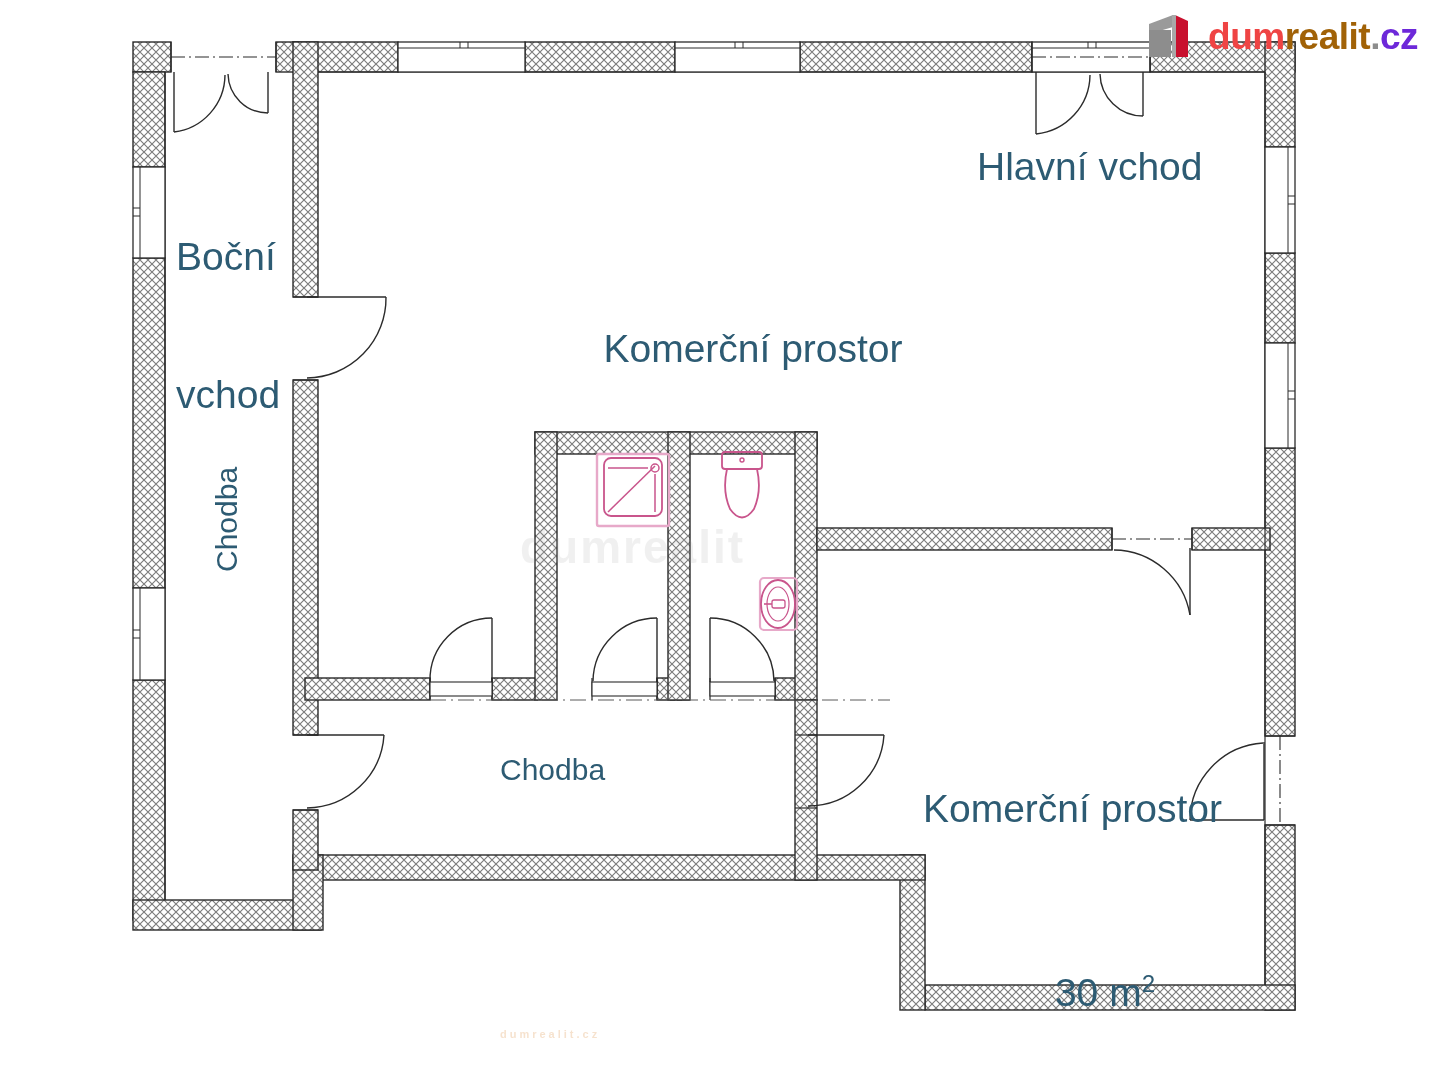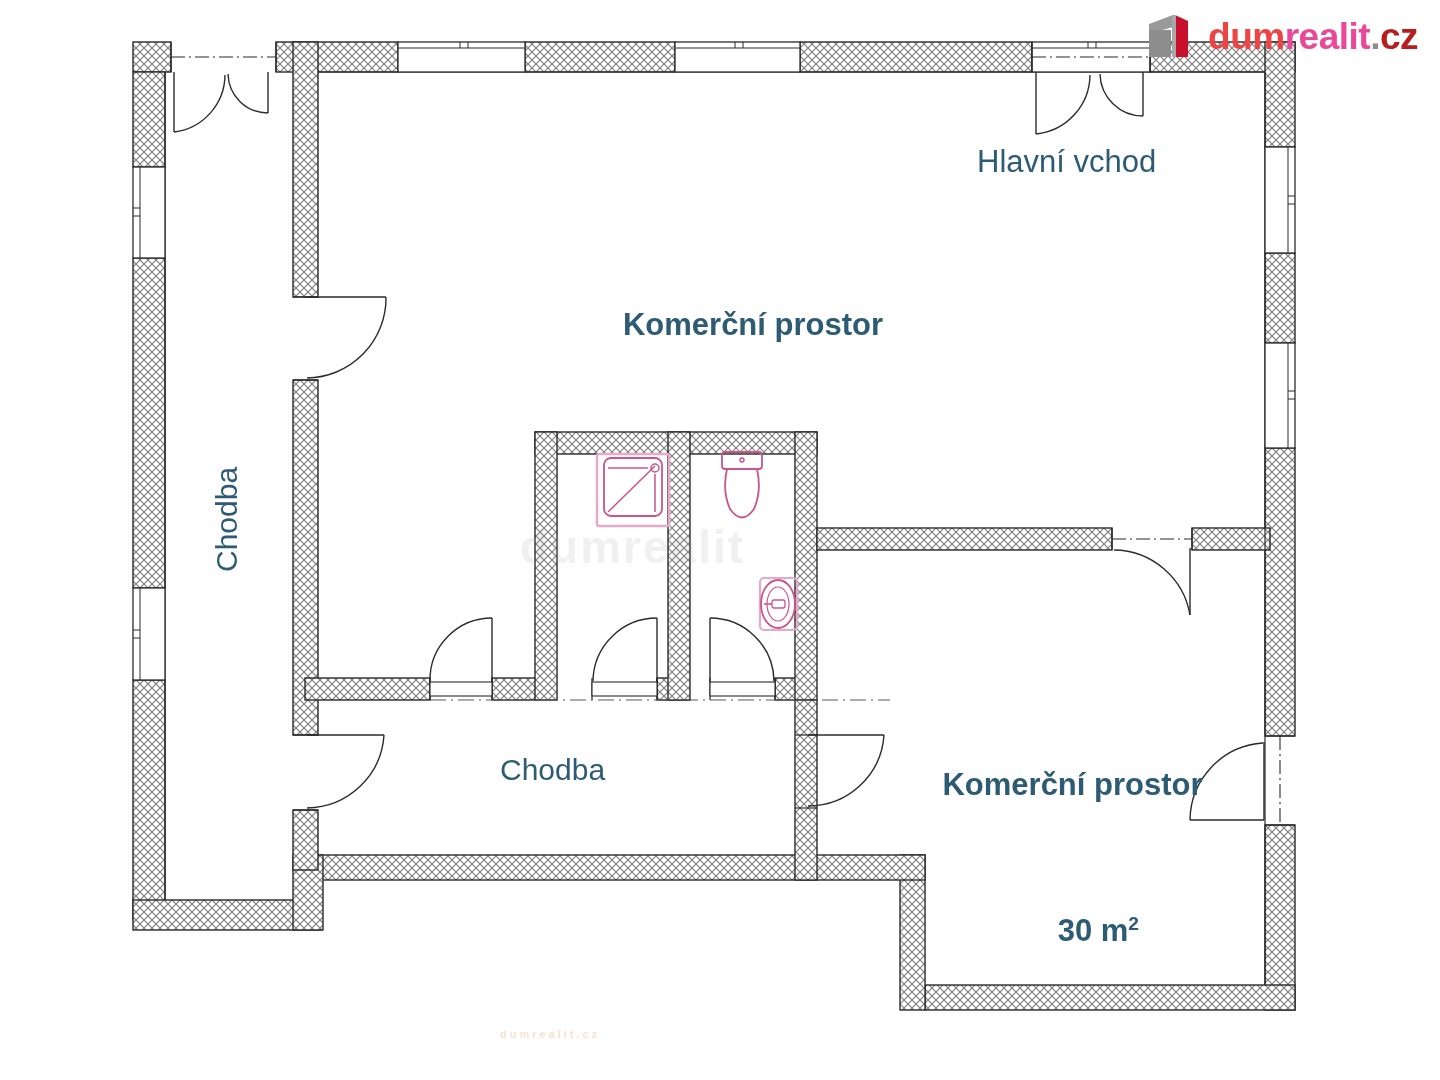--- a/index.html
+++ b/index.html
@@ -16,33 +16,33 @@
     position:absolute;right:22px;top:10px;
     display:flex;align-items:center;gap:10px;
     user-select:none;
   }
   .brand-mark{width:52px;height:52px;position:relative;flex:0 0 auto;}
   .brand-text{
     font-size:37px;font-weight:bold;letter-spacing:-0.5px;line-height:1;
     white-space:nowrap;font-family:"Liberation Sans","DejaVu Sans",sans-serif;
   }
   .bt-dum{color:#ef4444;}
-  .bt-realit{color:#ec4899;}
+  .bt-realit{color:#a16207;}
   .bt-dot{color:#8d8d8d;}
-  .bt-cz{color:#b91c1c;}
+  .bt-cz{color:#6d28d9;}
 
   
   .lbl{
     position:absolute;color:#2d5b73;
     font-family:"Liberation Sans","DejaVu Sans",sans-serif;
     white-space:pre;line-height:1.18;user-select:none;
   }
-  .lbl.big{font-size:31px;}
+  .lbl.big{font-size:39px;}
   .lbl.mid{font-size:30px;}
-  .lbl.center{text-align:center;font-weight:bold;}
+  .lbl.center{text-align:center;}
   .lbl sup{font-size:0.62em;vertical-align:super;line-height:0;}
   .lbl.vert{
     transform:rotate(-90deg);transform-origin:left top;
   }
   .wm{
     position:absolute;color:rgba(160,160,160,0.16);
     font-size:46px;font-weight:bold;letter-spacing:2px;
     font-family:"Liberation Sans","DejaVu Sans",sans-serif;
     user-select:none;pointer-events:none;white-space:nowrap;
   }
@@ -300,20 +300,24 @@
         <line x1="764" y1="604" x2="772" y2="604" stroke="#c9558c" stroke-width="1.6"></line>
       </g>
     </g>
 
     <g stroke="#5a5a5a" stroke-width="1" fill="none">
       <line x1="430" y1="700" x2="890" y2="700" stroke-dasharray="16 5 2 5"></line>
     </g>
 
   </svg>
 
+  <div class="lbl big" style="left:176px;top:142px;">
+    <div>Boční</div>
+    <div>vchod</div>
+  </div>
 
   <div class="lbl big" style="left:977px;top:144px;">Hlavní vchod</div>
 
   <div class="lbl big center" style="left:583px;top:234px;width:340px;">
     <div>Komerční prostor</div>
   </div>
 
   <div class="lbl big center" style="left:905px;top:694px;width:335px;">
     <div>Komerční prostor</div>
     <div>

